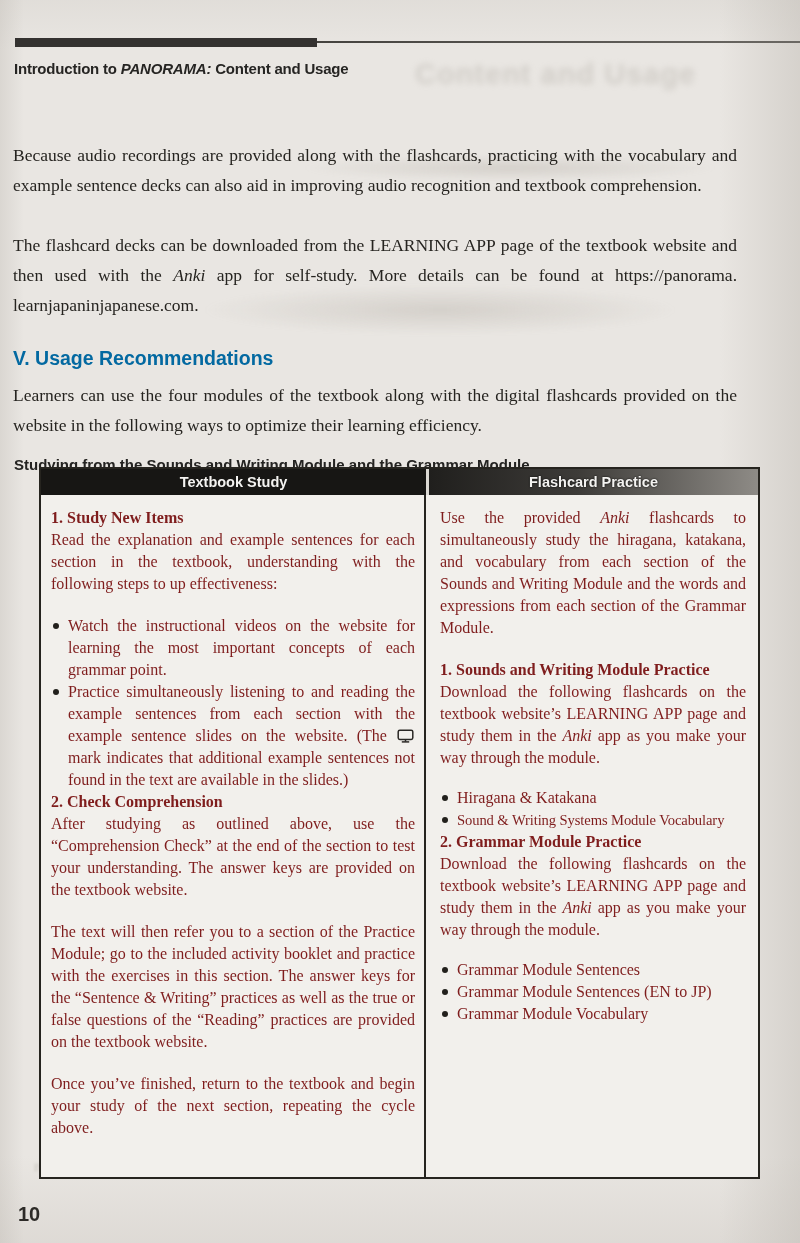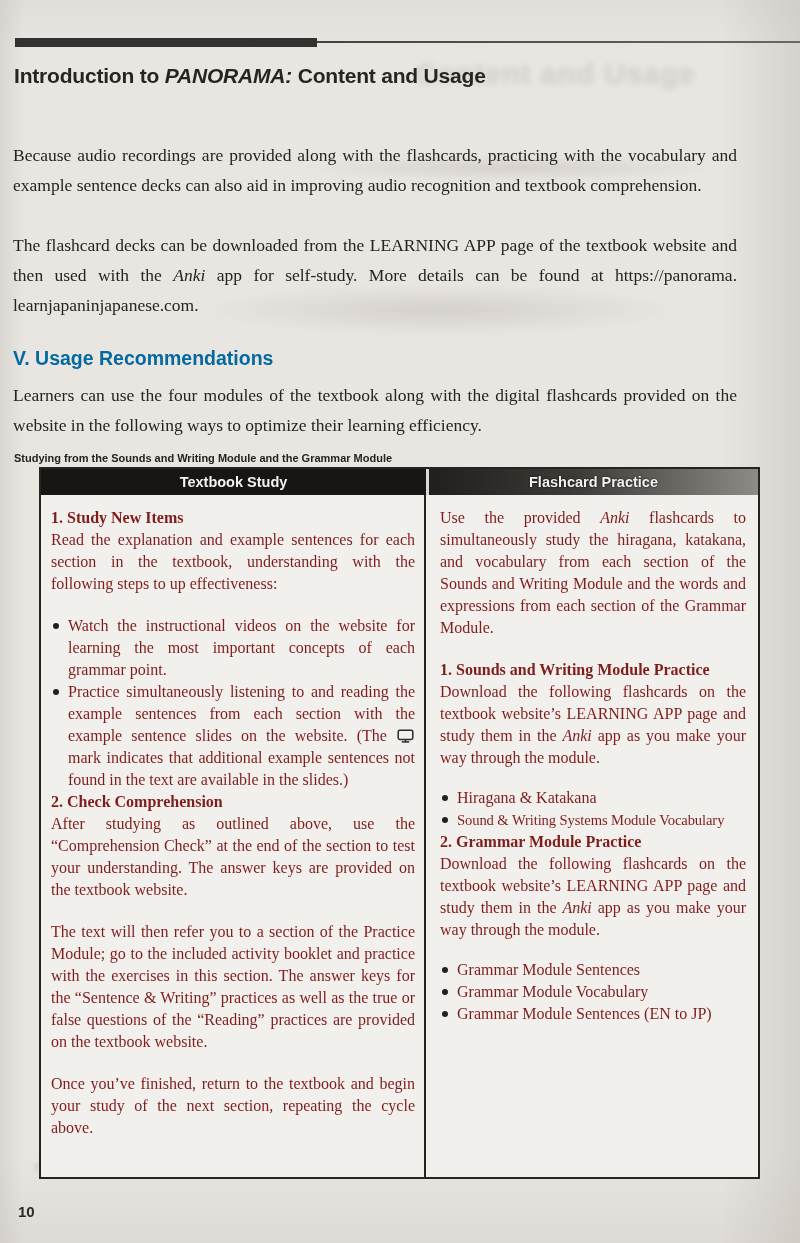--- a/index.html
+++ b/index.html
@@ -18,21 +18,21 @@
       linear-gradient(180deg, rgba(200,196,190,.25) 0%, rgba(233,230,226,0) 4%, rgba(233,230,226,0) 93%, rgba(205,200,194,.4) 100%),
       #e9e6e2;
   }
   
   .top-bar{position:absolute;left:15px;top:38px;width:302px;height:9px;background:#343230;}
   .top-line{position:absolute;left:317px;top:41px;right:0;height:2px;background:linear-gradient(90deg,#45433f,#6b6863);}
   
   .page-title{
     position:absolute;left:14px;top:50px;width:740px;
     font-family:"Liberation Sans", sans-serif;
-    font-weight:700;font-size:21px;color:#262523;letter-spacing:-.2px;
+    font-weight:700;font-size:15px;color:#262523;letter-spacing:-.2px;
   }
   .page-title .it{font-style:italic;}
   
   .ghost{position:absolute;color:#aba69e;font-family:"Liberation Sans",sans-serif;pointer-events:none;}
   .ghost-title{left:415px;top:58px;font-size:29px;font-weight:700;opacity:.38;filter:blur(3px);letter-spacing:1px;}
   .ghost-line{font-family:"Liberation Serif",serif;font-size:15px;opacity:.55;filter:blur(1.4px);color:#a59f96;white-space:nowrap;}
   .ghost-l1{left:432px;top:1104px;}
   .ghost-l2{left:426px;top:1131px;}
   .ghost-l3{left:34px;top:1158px;}
   .smudge{position:absolute;background:radial-gradient(ellipse at center, rgba(160,153,143,.28), rgba(160,153,143,0) 70%);filter:blur(2px);}
@@ -44,21 +44,21 @@
   .p1{top:122px;}
   .p2{top:212px;}
   .it{font-style:italic;}
   .sec-heading{
     position:absolute;left:13px;top:331px;
     font-family:"Liberation Sans",sans-serif;font-weight:700;font-size:19.5px;color:#0369a1;
   }
   .usage-para{top:362px;}
   .table-caption{
     position:absolute;left:14px;top:441px;
-    font-family:"Liberation Sans",sans-serif;font-weight:700;font-size:11px;color:#242321;
+    font-family:"Liberation Sans",sans-serif;font-weight:700;font-size:15px;color:#242321;
   }
   
   .study-table{
     position:absolute;left:15px;top:467px;width:721px;height:712px;
     border:2px solid #26241f;background:#f2f0ec;
     display:flex;flex-direction:column;box-sizing:border-box;margin-left:24px;
   }
   .t-header{display:flex;height:26px;flex:none;}
   .t-header .hcell{
     display:flex;align-items:center;justify-content:center;
@@ -75,21 +75,21 @@
   .blk-tight{margin:0 0 18px 0;}
   .bhead{font-weight:700;}
   .bullets{margin:0;padding:0;list-style:none;}
   .bullets li{position:relative;padding-left:17px;margin:0;}
   .bullets li::before{content:"";position:absolute;left:2px;top:8px;width:6px;height:6px;border-radius:50%;background:#22201c;}
   .condensed{font-size:14.6px;letter-spacing:-.1px;}
   .screen-icon{display:inline-block;vertical-align:-2px;margin:0 1px;}
   
   .page-number{
     position:absolute;left:18px;top:1203px;
-    font-family:"Liberation Sans",sans-serif;font-weight:700;font-size:15px;color:#2c2a27;
+    font-family:"Liberation Sans",sans-serif;font-weight:700;font-size:20px;color:#2c2a27;
   }
 </style>
 </head>
 <body>
 
 <div class="paper"></div>
 
 <div class="ghost ghost-title">Content and Usage</div>
 <div class="ghost ghost-line ghost-l1">approachable flashcard decks containing</div>
 <div class="ghost ghost-line ghost-l2">modules have been prepared for the Anki</div>
@@ -150,21 +150,21 @@
       <ul class="bullets blk-tight">
         <li>Hiragana &amp; Katakana</li>
         <li class="condensed">Sound &amp; Writing Systems Module Vocabulary</li>
       </ul>
       <div class="blk-tight">
         <div class="bhead">2. Grammar Module Practice</div>
         <div><span>Download the following flashcards on the textbook website’s LEARNING APP page and study them in the </span><span class="it">Anki</span><span> app as you make your way through the module.</span></div>
       </div>
       <ul class="bullets">
         <li>Grammar Module Sentences</li>
+        <li>Grammar Module Sentences (EN to JP)</li>
         <li>Grammar Module Vocabulary</li>
-        <li>Grammar Module Sentences (EN to JP)</li>
       </ul>
     </div>
 
   </div>
 </div>
 
 <div class="page-number">10</div>
 
 </body></html>

